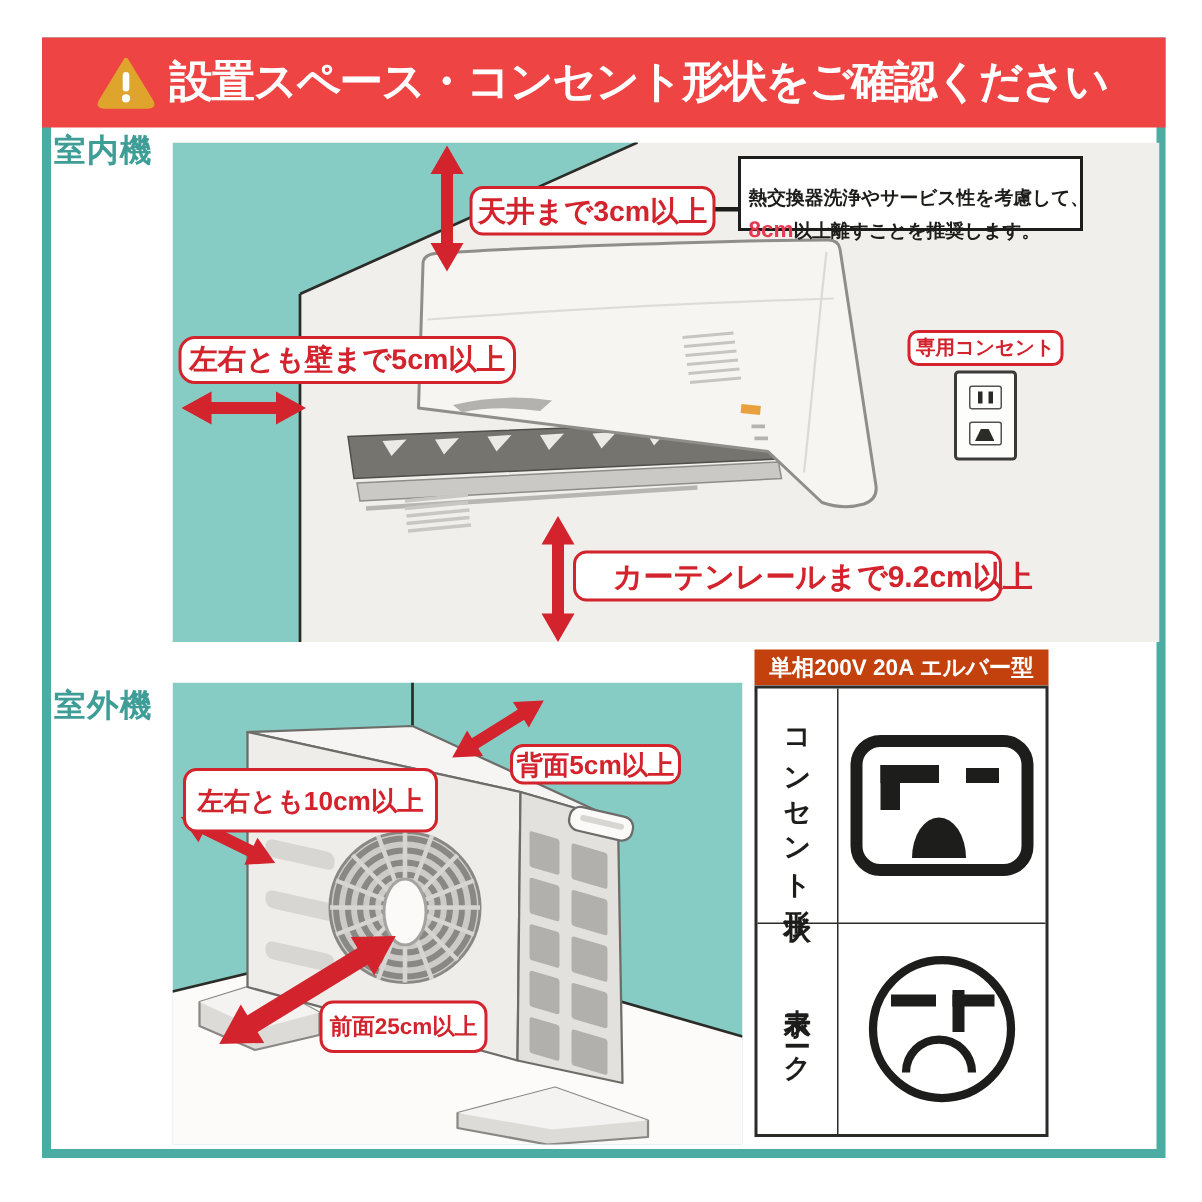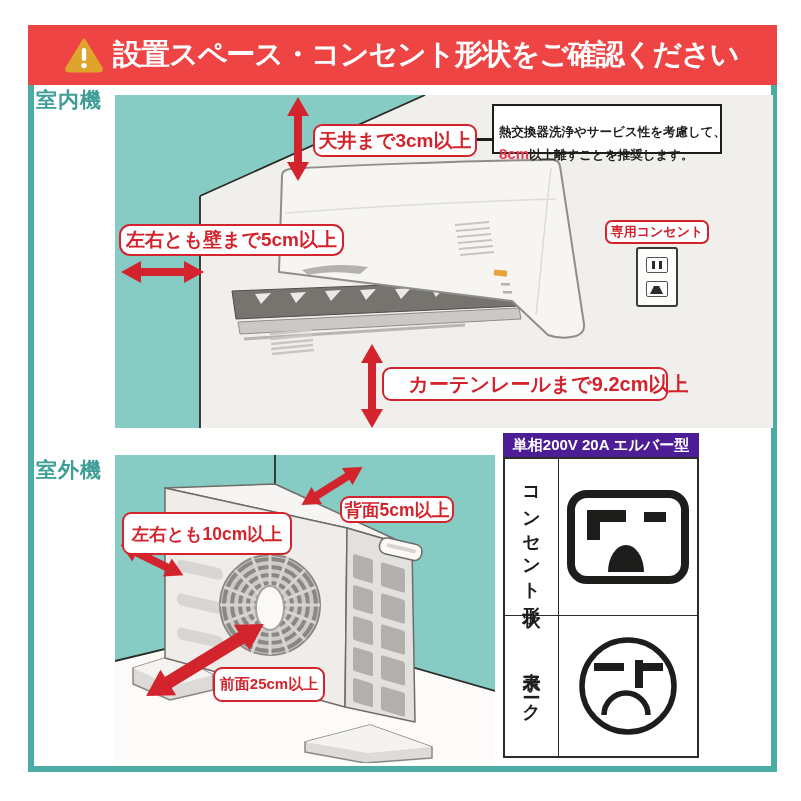--- a/index.html
+++ b/index.html
@@ -21,21 +21,21 @@
   .note .hl{color:#E63950;font-size:15px;}
   .note-connector{position:absolute;left:476px;top:138px;width:17px;height:3px;background:#1d1d1b;z-index:4;}
   .outlet-plate{position:absolute;left:636px;top:247px;width:42px;height:60px;background:#fdfdfc;
         border:2px solid #3a3a38;border-radius:3px;box-sizing:border-box;z-index:5;}
   .outlet-plate .inner{position:absolute;left:8px;width:22px;height:16px;border:1.5px solid #55534f;
         border-radius:2px;box-sizing:border-box;background:#fff;}
   .inner.top{top:8px;} .inner.bot{top:32px;}
   .slot-v{position:absolute;top:3px;width:2.5px;height:8px;background:#2b2b28;}
   .dome{position:absolute;left:3px;top:4px;width:13px;height:8px;background:#2b2b28;
         clip-path:polygon(0 100%,30% 0,70% 0,100% 100%);}
-  .spec-header{position:absolute;left:503px;top:433px;width:196px;height:24px;background:#4c1d95;
+  .spec-header{position:absolute;left:503px;top:433px;width:196px;height:24px;background:#c2410c;
         color:#fff;font-weight:bold;font-size:15px;display:flex;align-items:center;justify-content:center;
         box-sizing:border-box;white-space:nowrap;}
   .spec-table{position:absolute;left:503px;top:457px;width:196px;height:301px;box-sizing:border-box;
         border:2px solid #2b2b28;display:grid;grid-template-columns:54px 1fr;grid-template-rows:157px 1fr;
         background:#fff;}
   .spec-cell{box-sizing:border-box;display:flex;align-items:center;justify-content:center;}
   .cell-label{border-right:1.5px solid #2b2b28;writing-mode:vertical-rl;font-size:18px;font-weight:bold;
         color:#1d1d1b;letter-spacing:3px;}
   .row-top{border-bottom:1.5px solid #2b2b28;}
 </style>

